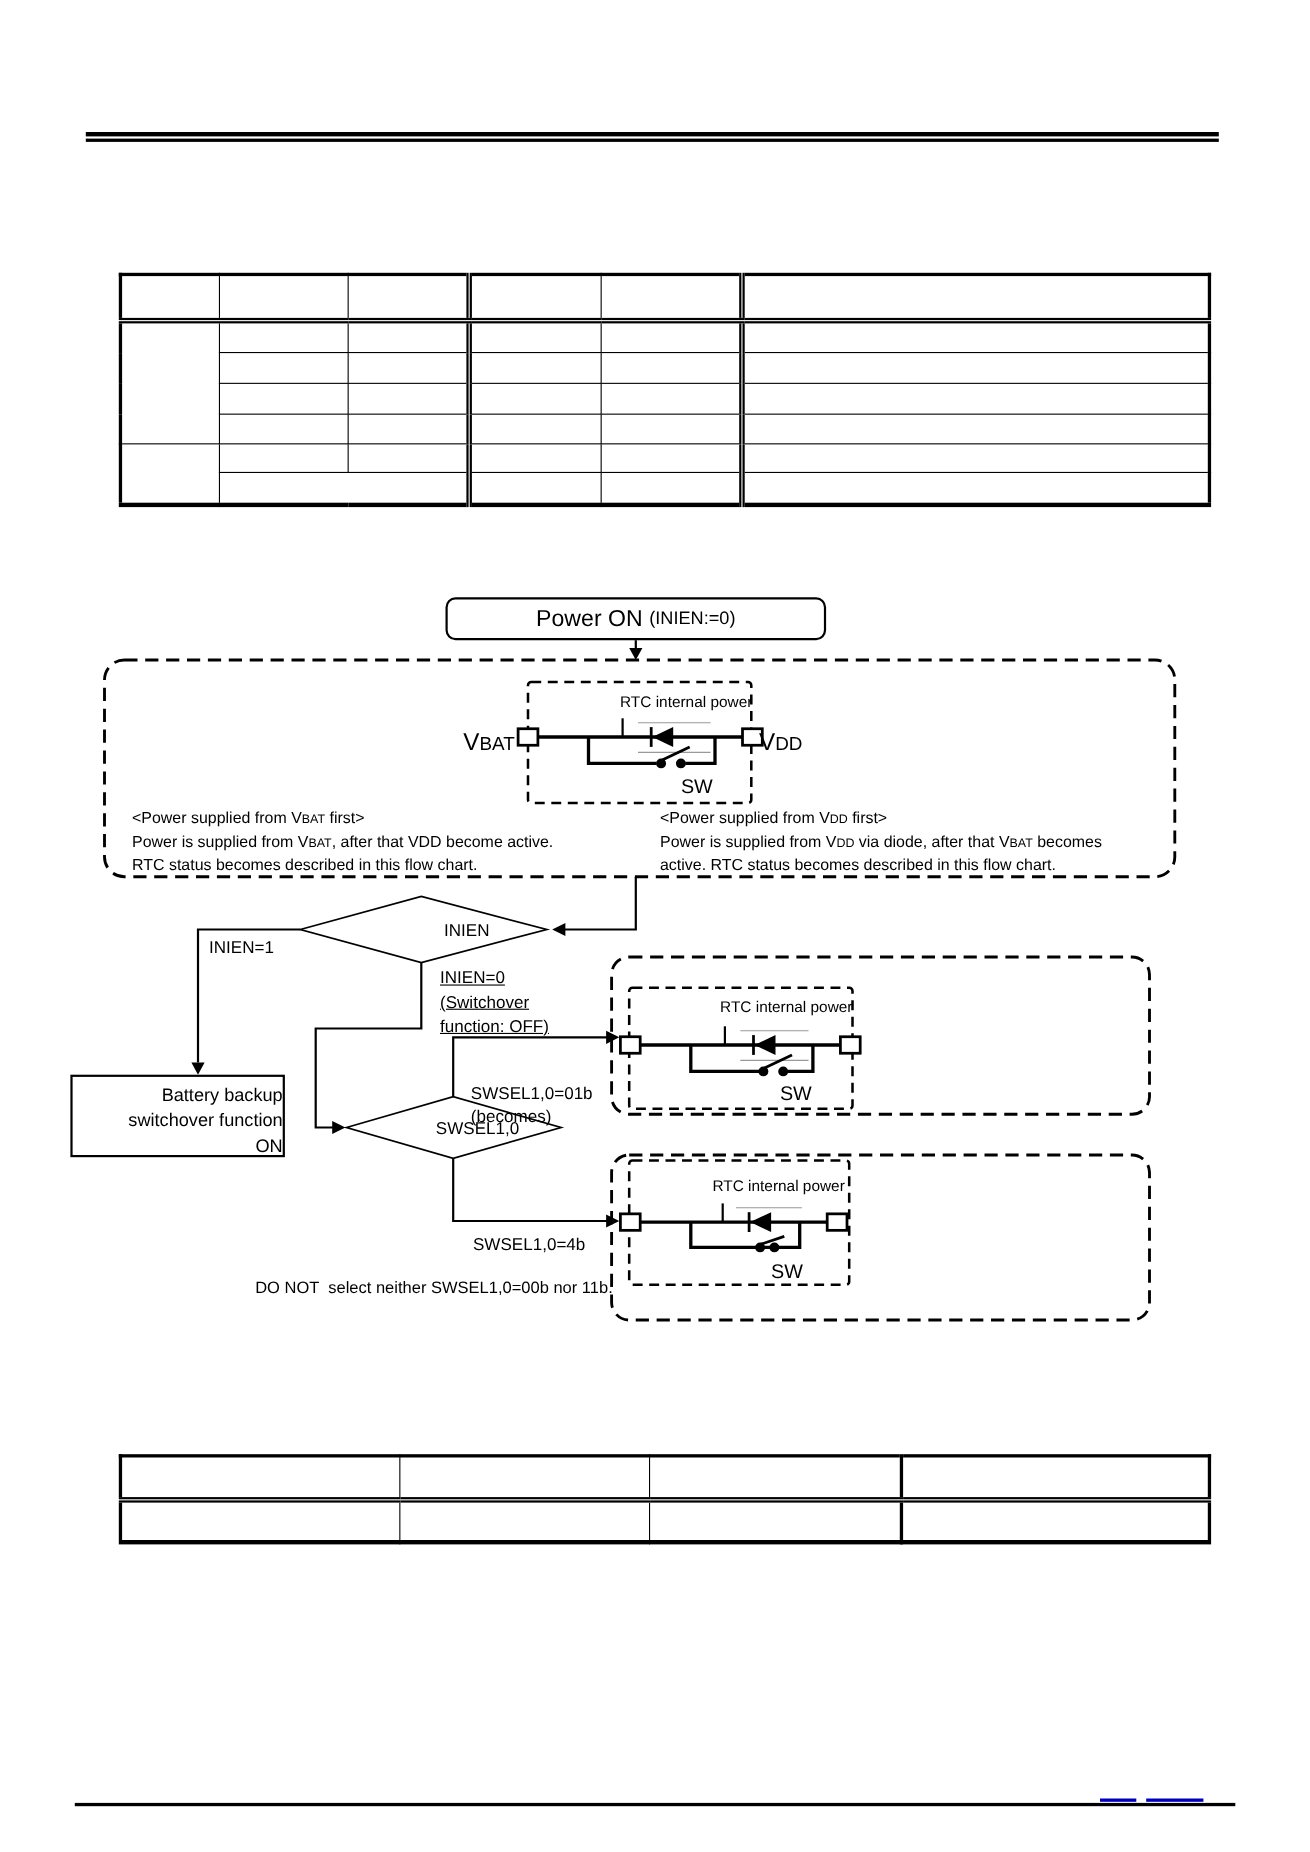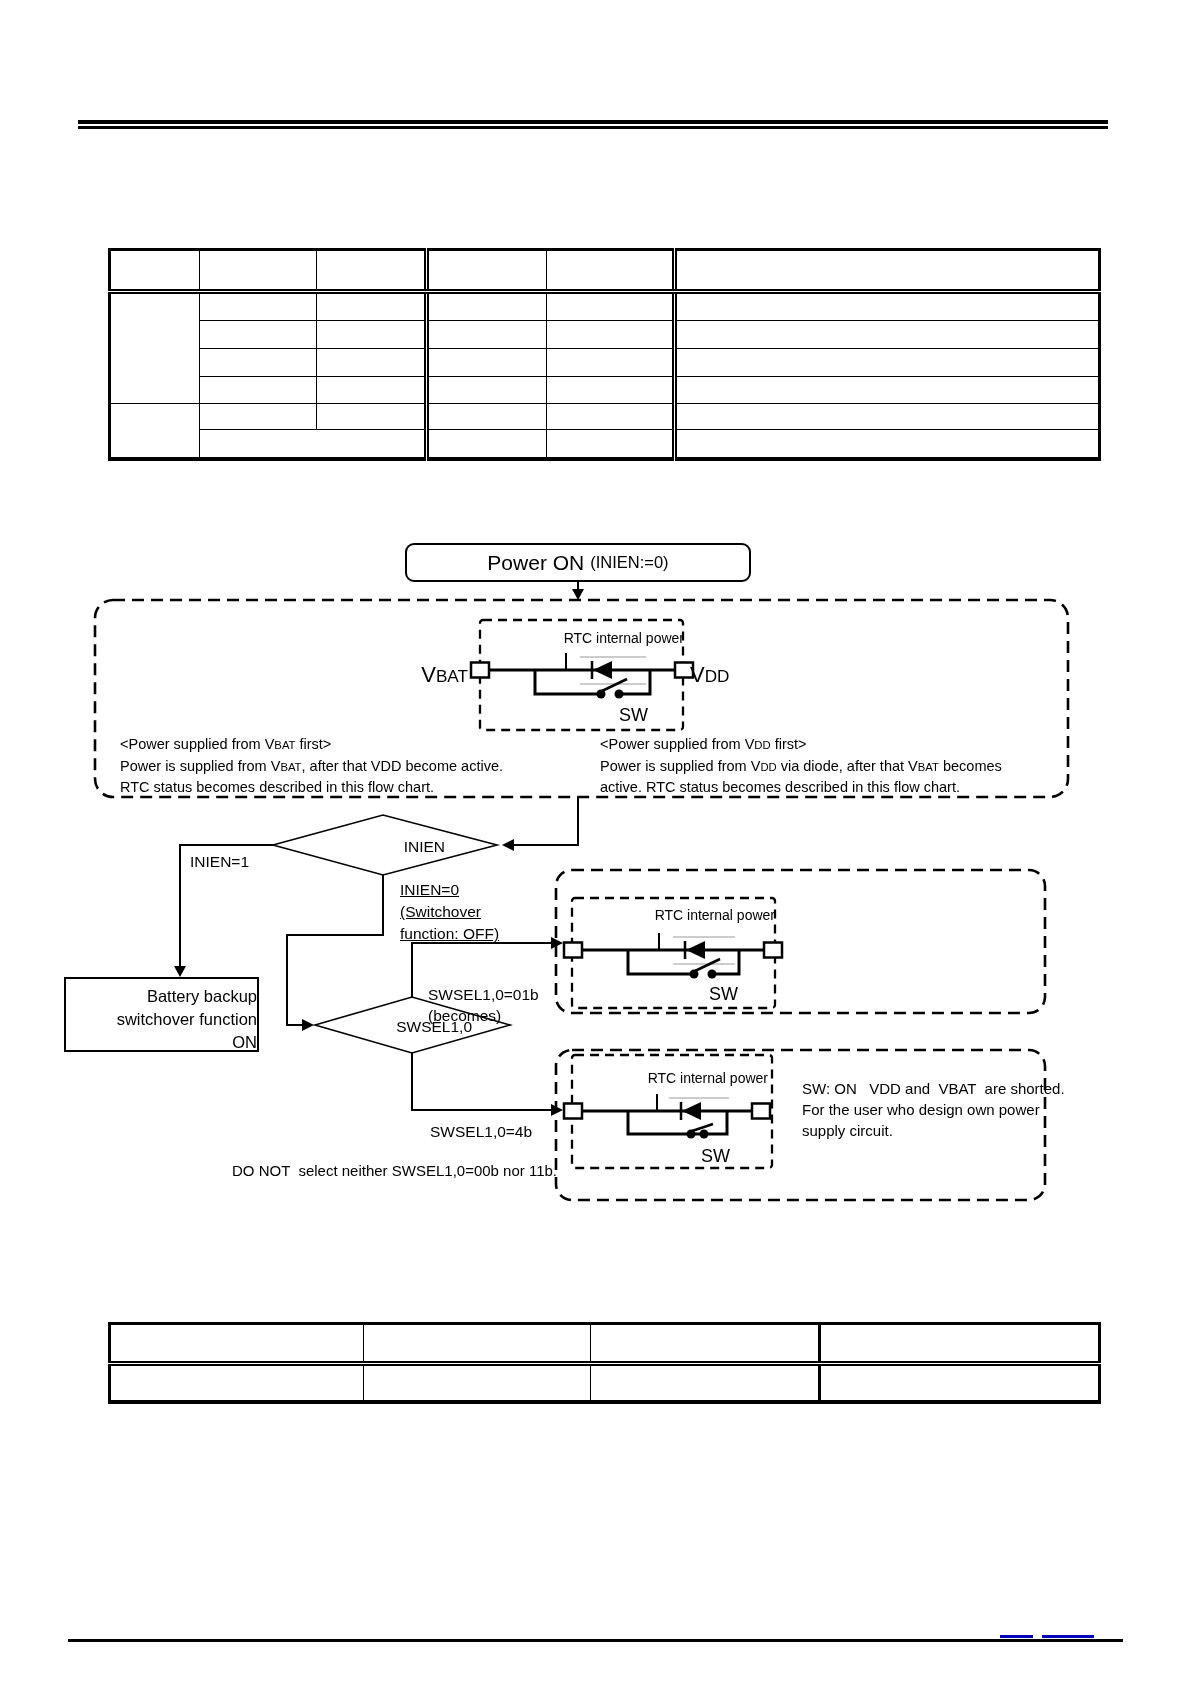--- a/index.html
+++ b/index.html
@@ -226,25 +226,20 @@
       <div class="ln">(becomes)</div>
     </div>
   <div class="txt f-lbl" style="left:430px;top:1121px;">SWSEL1,0=4b</div>
   <div class="txt f-small pre" style="left:232px;top:1161px;">DO NOT  select neither SWSEL1,0=00b nor 11b.</div>
 
   <div class="txt ctr f-rtc" style="left:572px;top:906px;width:203px;">RTC  internal power</div>
   <div class="txt ctr f-sw" style="left:678px;top:982px;width:60px;">SW</div>
 
   <div class="txt ctr f-rtc" style="left:568px;top:1069px;width:200px;">RTC  internal power</div>
   <div class="txt ctr f-sw" style="left:670px;top:1144px;width:60px;">SW</div>
-  <div class="txt f-small" style="left:802px;top:1079px;">
-      <div class="ln">SW: ON   VDD and  VBAT  are shorted.</div>
-      <div class="ln">For the user who design own power</div>
-      <div class="ln">supply circuit.</div>
-    </div>
 
   <table class="sheet t2" style="left:108px;top:1322px;width:990px;">
     <colgroup>
         <col style="width:254px">
         <col style="width:227px">
         <col style="width:229px">
         <col style="width:280px">
       </colgroup>
     <tbody>
         <tr style="height:40px;">

